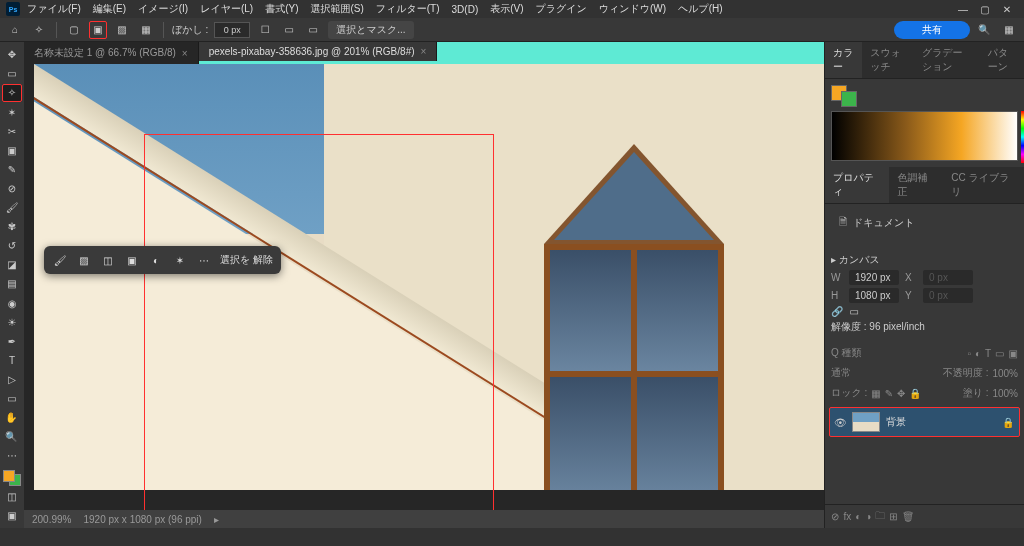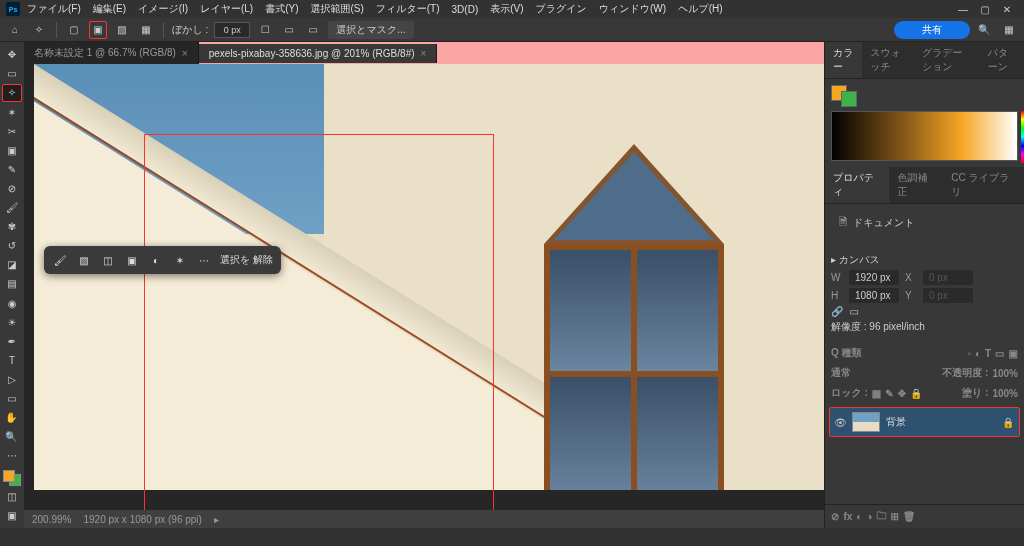--- a/index.html
+++ b/index.html
@@ -18,21 +18,21 @@
 .tb-button-txt { padding:2px 8px; background:#454545; border-radius:3px; font-size:10px; }
 .share-btn { padding:2px 28px; background:#1473e6; color:#fff; border-radius:10px; font-size:10px; }
 .main { display:flex; height:486px; }
 .left-tools { width:24px; background:#383838; display:flex; flex-direction:column; align-items:center; padding:4px 0; gap:2px; }
 .tool { width:20px; height:20px; display:flex; align-items:center; justify-content:center; color:#ccc; border-radius:2px; position:relative; }
 .tool.active { background:#1f1f1f; }
 .color-swatch { width:18px; height:18px; position:relative; margin-top:4px; }
 .sw-fg { width:12px; height:12px; background:#f5a623; border:1px solid #888; position:absolute; top:0; left:0; }
 .sw-bg { width:12px; height:12px; background:#3cb44b; border:1px solid #888; position:absolute; bottom:0; right:0; }
 .canvas-area { flex:1; background:#262626; display:flex; flex-direction:column; }
-.tabs-bar { height:22px; background:#fca5a5; display:flex; align-items:center; }
+.tabs-bar { height:22px; background:#5eead4; display:flex; align-items:flex-start; }
 .doc-tab { padding:4px 10px; background:#262626; color:#999; font-size:9px; border-right:1px solid #1a1a1a; display:flex; align-items:center; gap:6px; }
 .doc-tab.active { background:#383838; color:#ddd; }
 .tab-close { font-size:10px; color:#888; }
 .canvas-wrap { flex:1; position:relative; overflow:hidden; background:#262626; }
 .canvas { position:absolute; top:0; left:10px; right:0; bottom:20px; background:linear-gradient(180deg,#5a8fb8 0%,#6fa0c5 40%,#e8dcc5 40%,#e8dcc5 100%); overflow:hidden; }
 .roof { position:absolute; top:0; left:-60px; width:700px; height:400px; background:#f5ecd8; transform:skewY(32deg); transform-origin:top left; }
 .roof-edge { position:absolute; top:0; left:0; width:820px; height:30px; background:linear-gradient(180deg,#d9d0b8 0%,#f0e8d2 100%); transform:rotate(32deg); transform-origin:top left; border-bottom:2px solid #9c4a1f; }
 .wall { position:absolute; top:0; right:0; width:500px; height:100%; background:#eae0c8;}
 .window { position:absolute; top:80px; right:100px; width:180px; height:360px; }
 .win-tri { position:absolute; top:0; left:0; width:0; height:0; border-left:90px solid transparent; border-right:90px solid transparent; border-bottom:100px solid rgba(120,70,30,0.9); }
@@ -53,21 +53,21 @@
 .cp-sw { width:16px; height:16px; border:1px solid #666; }
 .cp-gradient { height:50px; background:linear-gradient(90deg,#000 0%,#8a5a1a 40%,#f5a623 70%,#fff 100%); position:relative; border:1px solid #555; }
 .cp-hue { position:absolute; right:-14px; top:-1px; width:10px; height:52px; background:linear-gradient(180deg,#f00,#ff0,#0f0,#0ff,#00f,#f0f,#f00); }
 .prop-panel { padding:6px; font-size:9px; }
 .prop-row { display:flex; align-items:center; gap:6px; margin:3px 0; }
 .prop-label { color:#999; width:12px; }
 .prop-val { background:#2a2a2a; padding:2px 6px; color:#ccc; border-radius:2px; min-width:50px; }
 .prop-section { color:#ccc; margin:18px 0 2px; font-size:10px; }
 .prop-section::before { content:'▸ '; }
 .layers-panel { flex:1; display:flex; flex-direction:column; }
-.layer-toolbar { display:flex; align-items:center; padding:3px 6px; gap:4px; font-size:9px; color:#888;font-weight:bold;}
+.layer-toolbar { display:flex; align-items:center; padding:3px 6px; gap:4px; font-size:9px; color:#888;}
 .layer-list { flex:1; padding:4px; }
 .layer-row { display:flex; align-items:center; gap:6px; padding:4px; background:#2d516f; border-radius:2px; }
 .layer-eye { width:12px; color:#ccc; }
 .layer-thumb { width:28px; height:20px; background:linear-gradient(180deg,#6fa0c5 50%,#e8dcc5 50%); border:1px solid #888; }
 .layer-name { flex:1; font-size:10px; color:#ddd; }
 .layer-lock { color:#aaa; }
 .doc-icon-row { display:flex; align-items:center; gap:6px; padding:4px 8px; }
 </style>
 </head>
 <body>

